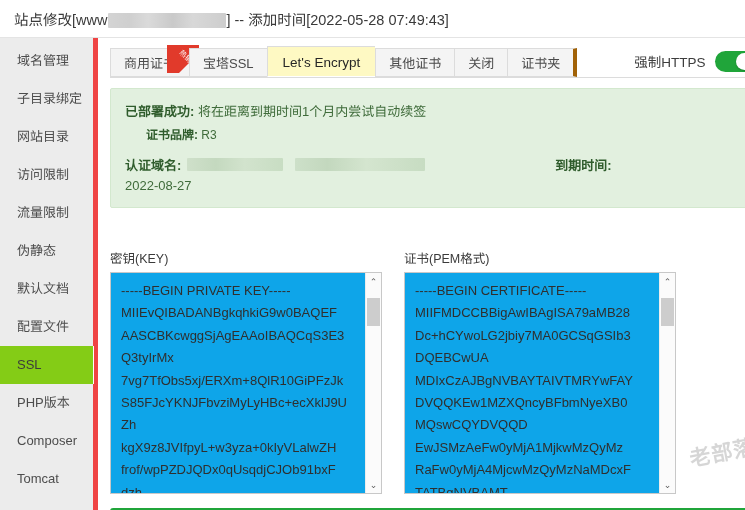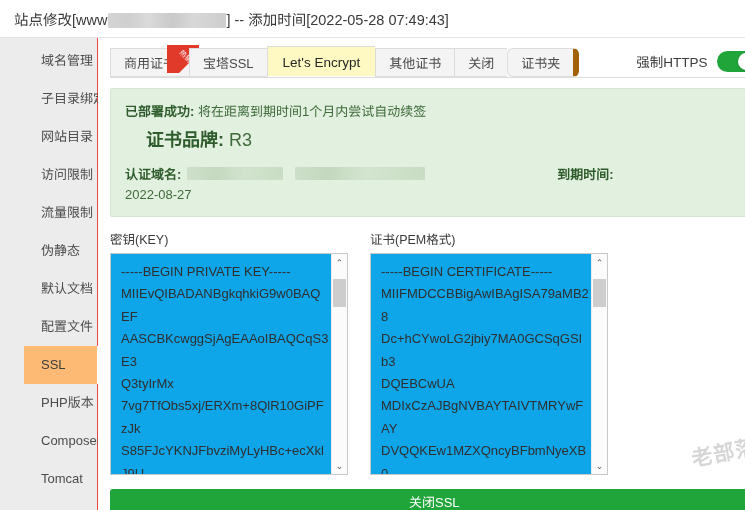--- a/index.html
+++ b/index.html
@@ -48,37 +48,36 @@
   .body-wrap {
     display: flex;
     height: 472px;
   }
 
   
   .sidebar {
     width: 98px;
     flex: 0 0 98px;
     background: #ececec;
-    border-right: 1px solid #ef4444;
+    border-right: 5px solid #ef4444;
     box-sizing: border-box;
     padding-top: 4px;
-    padding-left: 24px;
   }
   .side-item {
     height: 38px;
     line-height: 38px;
     padding-left: 17px;
     font-size: 13px;
     color: #4d4d4d;
     cursor: pointer;
     box-sizing: border-box;
     white-space: nowrap;
   }
   .side-item.active {
-    background: #fdba74;
+    background: #84cc16;
     color: #3c3c3c;
     border-right: 1px solid #fff;
     margin-right: -1px;
   }
 
   
   .content {
     flex: 1;
     background: #fff;
     box-sizing: border-box;
@@ -107,21 +106,21 @@
     line-height: 29px;
     font-size: 13px;
     color: #4a4a4a;
     background: #f4f4f4;
     border: 1px solid #dcdcdc;
     border-right: none;
     box-sizing: border-box;
     cursor: pointer;
     white-space: nowrap;
   }
-  .tab:last-child { border-right: 6px solid #a16207; border-radius: 6px; }
+  .tab:last-child { border-right: 4px solid #a16207; }
   .tab.active {
     background: #fef9c3;
     border-bottom-color: #ffffff;
     color: #262626;
     height: 31px;
     line-height: 31px;
     font-size: 13.5px;
     padding: 0 15px;
   }
   .tab-ribbon-holder { overflow: visible; position: relative; }
@@ -180,21 +179,21 @@
     min-height: 100px;
   }
   .notice-line1 {
     font-size: 13px;
     color: #3f6b3a;
     margin-bottom: 5px;
     white-space: nowrap;
   }
   .notice-line1 b { font-weight: bold; color: #2f5c2c;}
   .notice-line2 {
-    font-size: 18px;
+    font-size: 12px;
     color: #3f6b3a;
     margin-left: 21px;
     margin-bottom: 13px;
     white-space: nowrap;
   }
   .notice-line2 b { font-weight: bold; color: #2f5c2c;}
   .notice-row {
     display: flex;
     align-items: center;
     font-size: 13px;
@@ -212,21 +211,21 @@
     color: #3f6b3a;
     margin-top: 4px;
   }
 
   
   .ta-row {
     display: flex;
     gap: 22px;
     margin-top: 12px;
   }
-  .ta-col { width: 238px; }
+  .ta-col { width: 272px; margin-top: 28px; }
   .ta-label {
     font-size: 12.5px;
     color: #3a3a3a;
     margin-bottom: 5px;
   }
   .ta-box {
     position: relative;
     height: 222px;
     border: 1px solid #c8c8c8;
     background: #0ea5e9;

